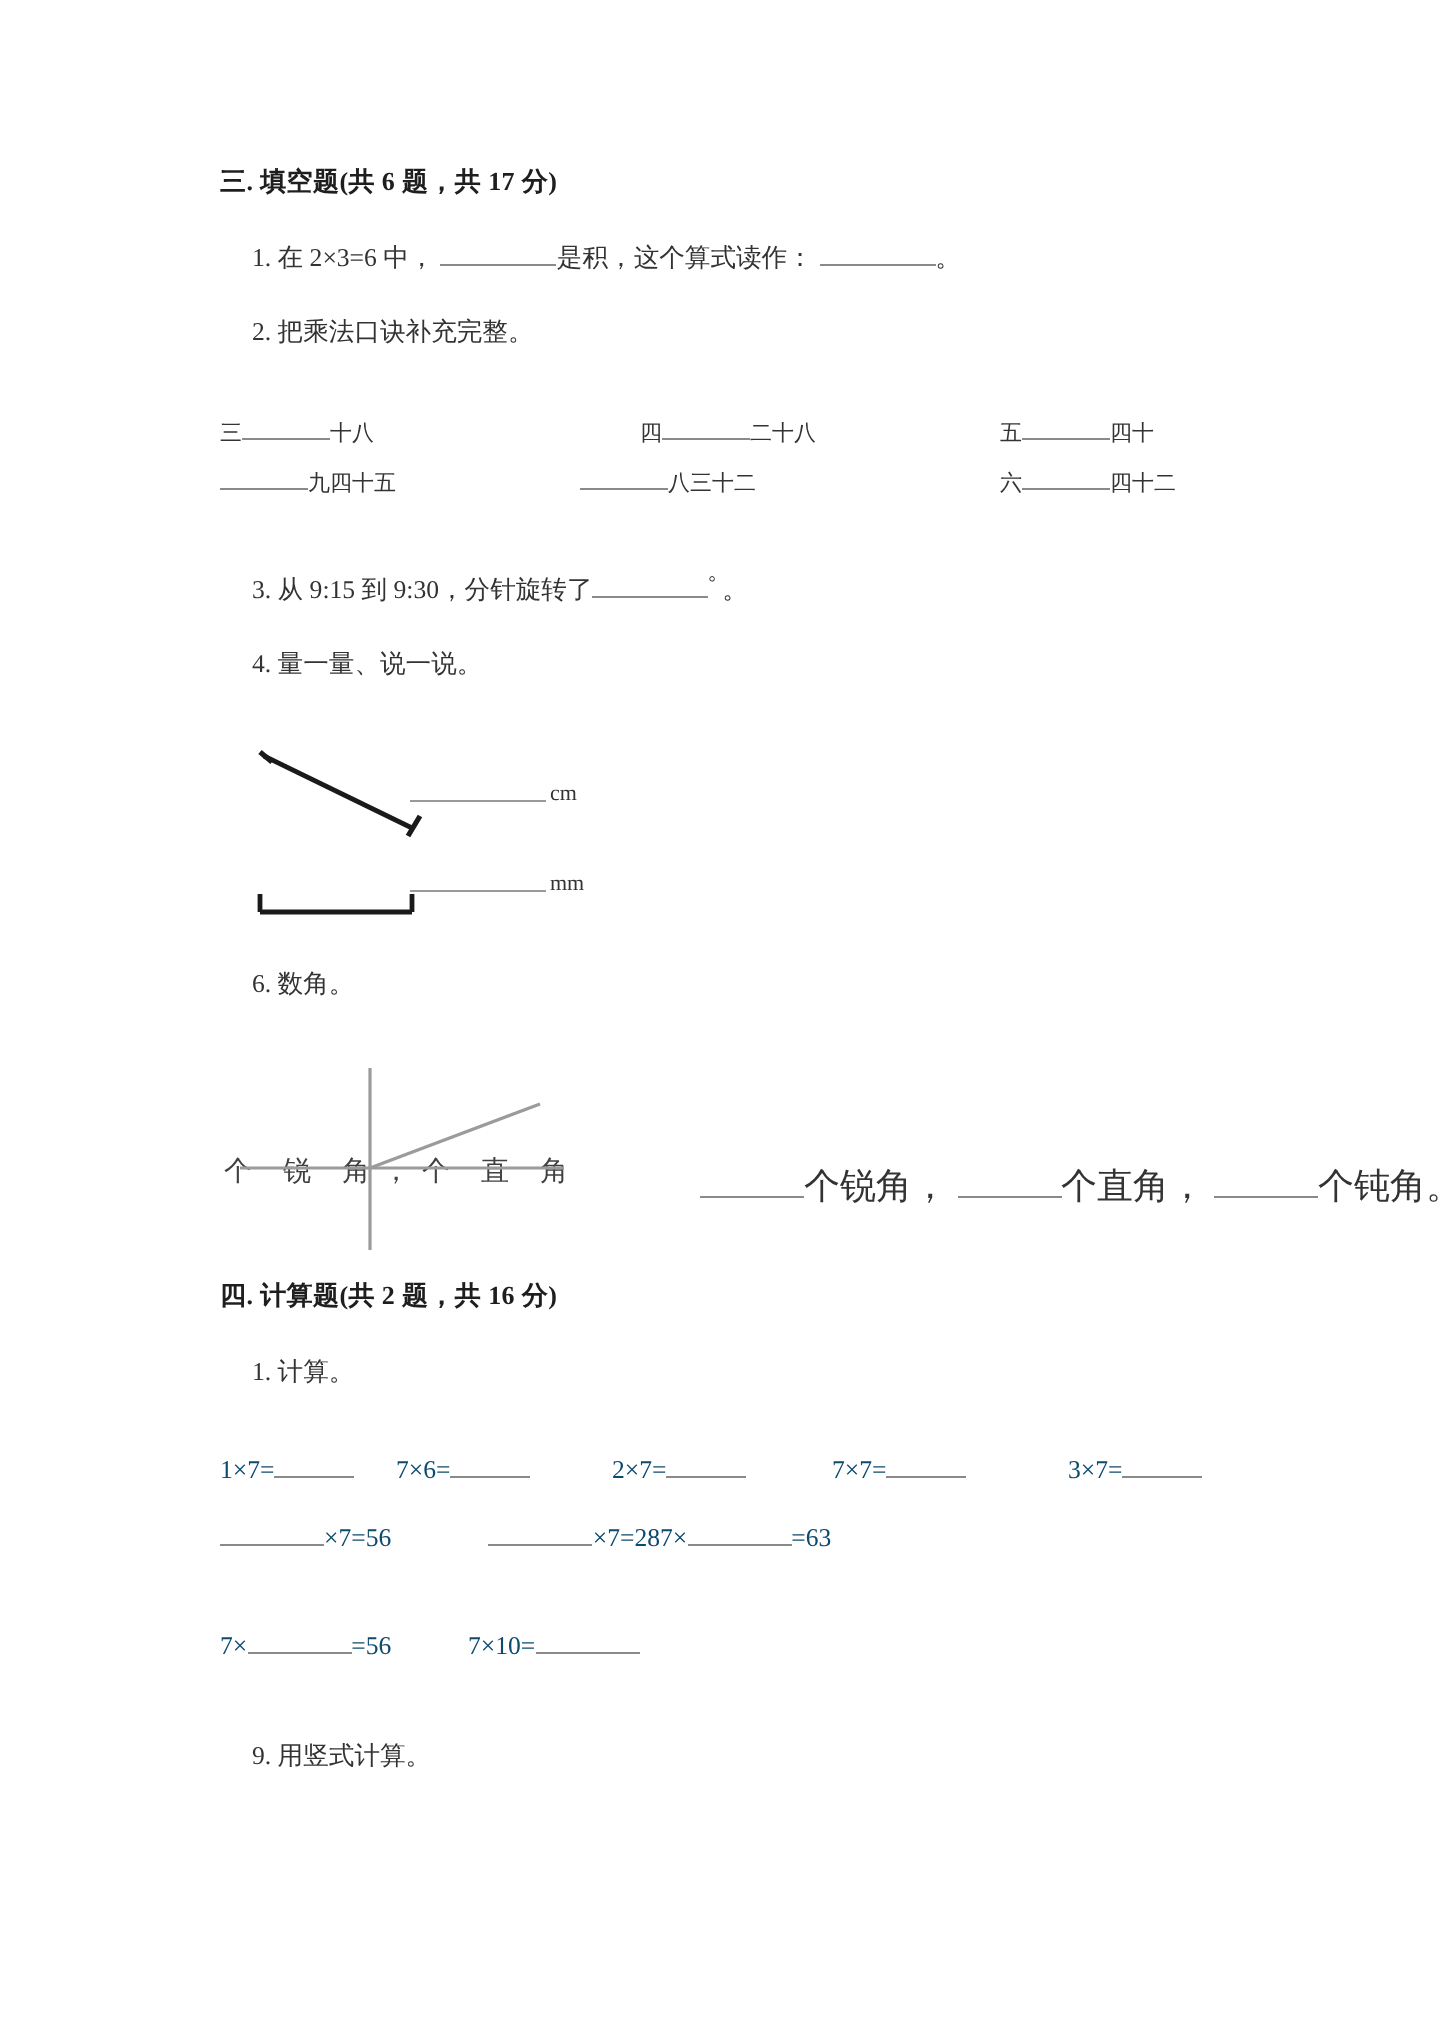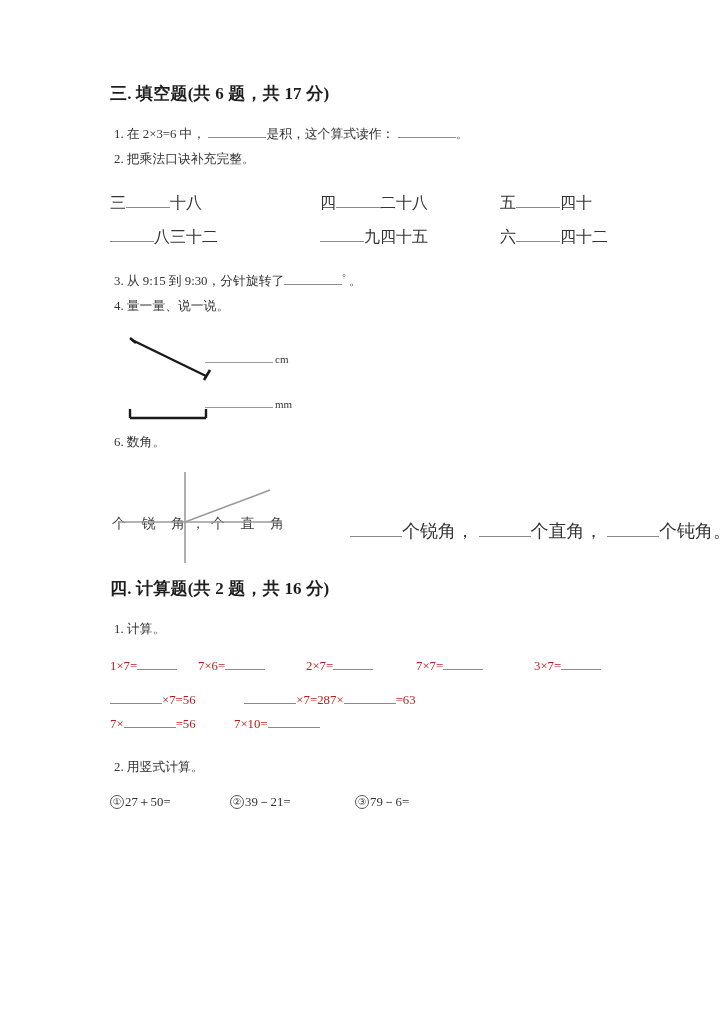--- a/index.html
+++ b/index.html
@@ -23,50 +23,50 @@
     background: #ffffff;
   }
   .content {
     position: absolute;
     left: 110px;
     top: 82px;
     width: 508px;
   }
   .section-head {
     font-weight: bold;
-    font-size: 17px;
+    font-size: 13px;
     letter-spacing: 0.2px;
     margin: 0 0 19px 0;
     color: #1e1e1e;
   }
   .q {
     font-size: 12.8px;
     line-height: 1.62;
     margin: 0;
     color: #333333;
   }
-  .q-tight { margin: 4px; }
+  .q-tight { margin: 16px; }
   .blank {
     display: inline-block;
     border-bottom: 1px solid #8a8a8a;
     vertical-align: baseline;
   }
   .b-long { width: 58px; }
   .b-med  { width: 52px; }
   .b-short{ width: 40px; }
   .b-tbl  { width: 44px; }
 
   .sp-block { height: 16px; }
   .sp-small { height: 10px; }
   .sp-mini  { height: 6px; }
 
   
   .mtable {
     width: 100%;
-    font-size: 16px;
+    font-size: 11px;
     line-height: 1.7;
     color: #333333;
   }
   .mrow {
     display: flex;
   }
   .mcell {
     white-space: normal;
   }
   .mcell.c1 { width: 210px; }
@@ -111,21 +111,21 @@
     color: #404040;
     letter-spacing: 6px;
     white-space: nowrap;
     user-select: none;
   }
 
   
   .calc-row {
     font-size: 12.8px;
     line-height: 1.9;
-    color: #b91c1c;
+    color: #0c4a6e;
   }
   .calc-row .cc {
     display: inline-block;
   }
   .vert-row {
     font-size: 12.8px;
     line-height: 1.8;
     color: #333333;
   }
   .vert-row .vc {
@@ -166,22 +166,22 @@
     <div class="mtable">
       <div class="mrow">
         <div class="mcell c1"><span>三</span><span class="blank b-tbl"></span><span>十八</span></div>
         <div class="mcell c2"><span>四</span><span class="blank b-tbl"></span><span>二十八</span></div>
         <div class="mcell c3"><span>五</span><span class="blank b-tbl"></span><span>四十</span></div>
       </div>
 
       <div class="sp-mini"></div>
 
       <div class="mrow">
+        <div class="mcell c2"><span></span><span class="blank b-tbl"></span><span>九四十五</span></div>
         <div class="mcell c1"><span></span><span class="blank b-tbl"></span><span>八三十二</span></div>
-        <div class="mcell c2"><span></span><span class="blank b-tbl"></span><span>九四十五</span></div>
         <div class="mcell c3"><span>六</span><span class="blank b-tbl"></span><span>四十二</span></div>
       </div>
     </div>
 
     <div class="sp-block"></div>
 
     <div class="q q-tight">
       <span>3. 从 9:15 到 9:30，分针旋转了</span><span class="blank b-long"></span><span style="font-size:9px;vertical-align:5px;">°</span>
       <span>。</span>
     </div>
@@ -236,27 +236,24 @@
       <span class="cc" style="width:88px;"><span>1×7=</span><span class="blank b-short"></span></span><span class="cc" style="width:108px;"><span>7×6=</span><span class="blank b-short"></span></span><span class="cc" style="width:110px;"><span>2×7=</span><span class="blank b-short"></span></span><span class="cc" style="width:118px;"><span>7×7=</span><span class="blank b-short"></span></span><span class="cc"><span>3×7=</span><span class="blank b-short"></span></span>
     </div>
 
     <div class="sp-small"></div>
 
     <div class="calc-row">
       <span class="cc" style="width:108px;"><span></span><span class="blank b-med"></span><span>×7=56</span></span><span class="cc" style="width:112px;text-align:right;"><span></span><span class="blank b-med"></span><span>×7=28</span></span><span class="cc"><span>7×</span><span class="blank b-med"></span><span>=63</span></span>
     </div>
 
     <div class="calc-row">
-      <span class="cc" style="width:108px;"><span>7×</span><span class="blank b-med"></span><span>=56</span></span><span class="cc" style="padding-left:16px;"><span>7×10=</span><span class="blank b-med"></span></span>
-    </div>
-
-    <div class="sp-block"></div>
-
-    <div class="q q-tight">2. 用竖式计算。</div>
+      <span class="cc" style="width:108px;"><span>7×</span><span class="blank b-med"></span><span>=56</span></span><span class="cc" style="padding-left:16px;margin-top:30px;"><span>7×10=</span><span class="blank b-med"></span></span>
+    </div>
+
+    <div class="sp-block"></div>
+
+    <div class="q q-tight">9. 用竖式计算。</div>
 
     <div class="sp-small"></div>
 
-    <div class="vert-row">
-      <span class="vc" style="width:120px;"><span class="cnum">①</span><span>27＋50=</span></span><span class="vc" style="width:125px;"><span class="cnum">②</span><span>39－21=</span></span><span class="vc"><span class="cnum">③</span><span>79－6=</span></span>
-    </div>
 
   </div>
 </div>
 
 </body></html>

